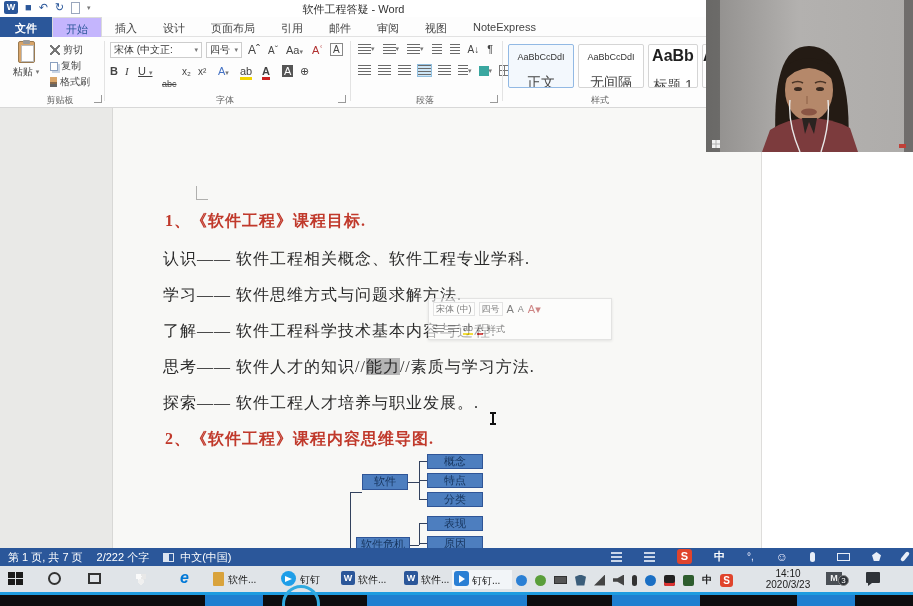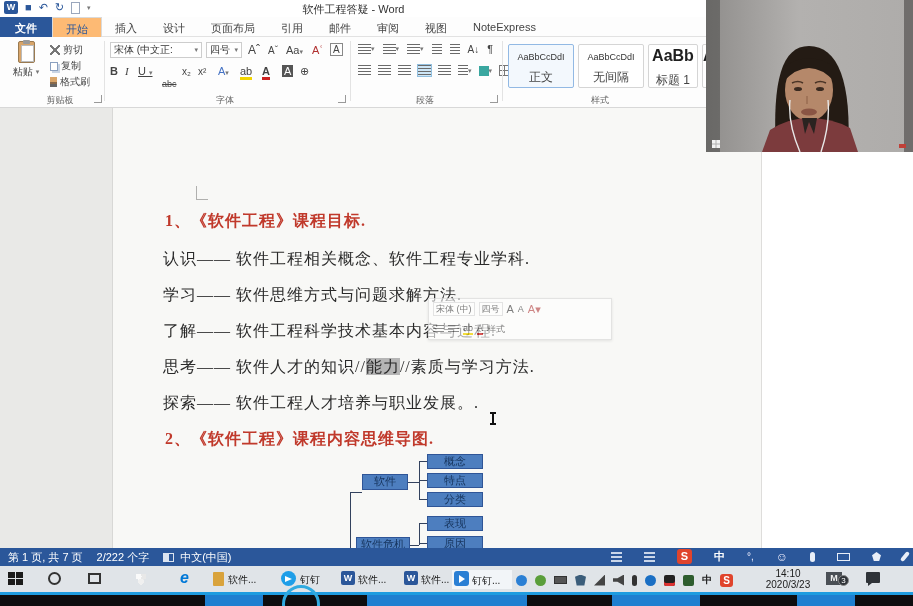--- a/index.html
+++ b/index.html
@@ -12,21 +12,21 @@
   .qat { position:absolute; left:4px; top:1px; display:flex; align-items:center; gap:7px; }
   .wlogo { width:14px; height:13px; background:#2b579a; color:#fff; font-size:9px; font-weight:bold; text-align:center; line-height:13px; border-radius:2px; }
   .qic { color:#2b579a; font-size:11px; line-height:13px; }
   .newdoc { width:9px; height:12px; background:#fff; border:1px solid #9aa7bd; }
   .title-text { position:absolute; left:0; right:206px; top:2px; text-align:center; font-size:11px; color:#333; }
 
   
   .tabrow { position:absolute; left:0; top:17px; width:834px; height:20px; background:#fdfdfd; border-bottom:1px solid #e2e2e2; display:flex; }
   .tab { font-size:11px; color:#444; padding:4px 13px 0 13px; height:20px; }
   .tab.file { background:#2b579a; color:#fff; font-weight:bold; padding:4px 15px 0 15px; }
-  .tab.active { background:#fdba74; color:#2b579a; border:1px solid #dadada; border-bottom:none; }
+  .tab.active { background:#c4b5fd; color:#2b579a; border:1px solid #dadada; border-bottom:none; }
 
   
   .ribbon { position:absolute; left:0; top:37px; width:913px; height:71px; background:#fdfdfd; border-bottom:1px solid #d8d8d8; }
   .gsep { position:absolute; top:4px; height:60px; width:1px; background:#e3e3e3; }
   .glabel { position:absolute; top:57px; font-size:9px; color:#666; text-align:center; }
   .dl { position:absolute; top:58px; width:8px; height:8px; border-right:1px solid #999; border-bottom:1px solid #999; }
   .rbtn { font-size:10px; color:#444; display:flex; align-items:center; gap:3px; }
   .ic10 { display:inline-block; width:10px; height:10px; }
   .ic-cut { background:linear-gradient(45deg,transparent 42%,#777 42%,#777 58%,transparent 58%),linear-gradient(-45deg,transparent 42%,#777 42%,#777 58%,transparent 58%); }
   .ic-copy { border:1px solid #8aa0c0; background:#fff; box-shadow:2px 2px 0 #c8d4e4; width:8px; height:9px; }
@@ -37,21 +37,21 @@
   .combo { background:#fff; border:1px solid #cdcdcd; font-size:10px; color:#333; display:flex; align-items:center; justify-content:space-between; padding:0 3px; height:16px; }
   .arr { font-size:7px; color:#777; }
   .fg { font-size:11px; color:#444; }
   .lic { display:inline-block; width:13px; height:11px; background:repeating-linear-gradient(#6a6a6a 0 1px,transparent 1px 3px); }
   .aicon { display:inline-flex; align-items:center; justify-content:center; }
   .active-ic { background:#cde6f7; outline:1px solid #92c0e0; }
   .stylecard { position:absolute; top:7px; height:44px; background:#fff; border:1px solid #d5d5d5; border-radius:2px; text-align:center; overflow:hidden; }
   .stylecard.sel { border:1px solid #92b9e4; background:#f3f8fd; }
   .stylecard .sample { font-size:9px; color:#333; margin-top:7px; white-space:nowrap; }
   .stylecard .sample.big { font-size:16px; font-weight:bold; color:#1f1f1f; margin-top:2px; }
-  .stylecard .sname { font-size:12px; color:#444; margin-top:7px; white-space:nowrap; }
+  .stylecard .sname { font-size:14px; color:#444; margin-top:12px; white-space:nowrap; }
 
   
   .docarea { position:absolute; left:0; top:108px; width:731px; height:440px; background:#e9e9e7; }
   .page { position:absolute; left:112px; top:0; width:650px; height:440px; background:#f8f8f6; border-left:1px solid #d8d8d6; border-right:1px solid #dedddb; }
   .cropmark { position:absolute; left:196px; top:78px; width:12px; height:14px; border-left:1px solid #b0b0ae; border-bottom:1px solid #b0b0ae; }
   .dline { position:absolute; left:163px; font-family:"Liberation Serif","DejaVu Serif",serif; font-size:16px; color:#2a2a2a; letter-spacing:1px; white-space:nowrap; }
   .dline.red { color:#c0392b; font-weight:bold; left:165px; }
   .selhl { background:#b5b5b5; }
   .node { position:absolute; background:#4d7ebf; border:1px solid #2f5597; color:#17355e; font-size:11px; text-align:center; line-height:13px; font-family:"Liberation Serif","DejaVu Serif",serif; }
   .dgline { position:absolute; background:#33425e; }

